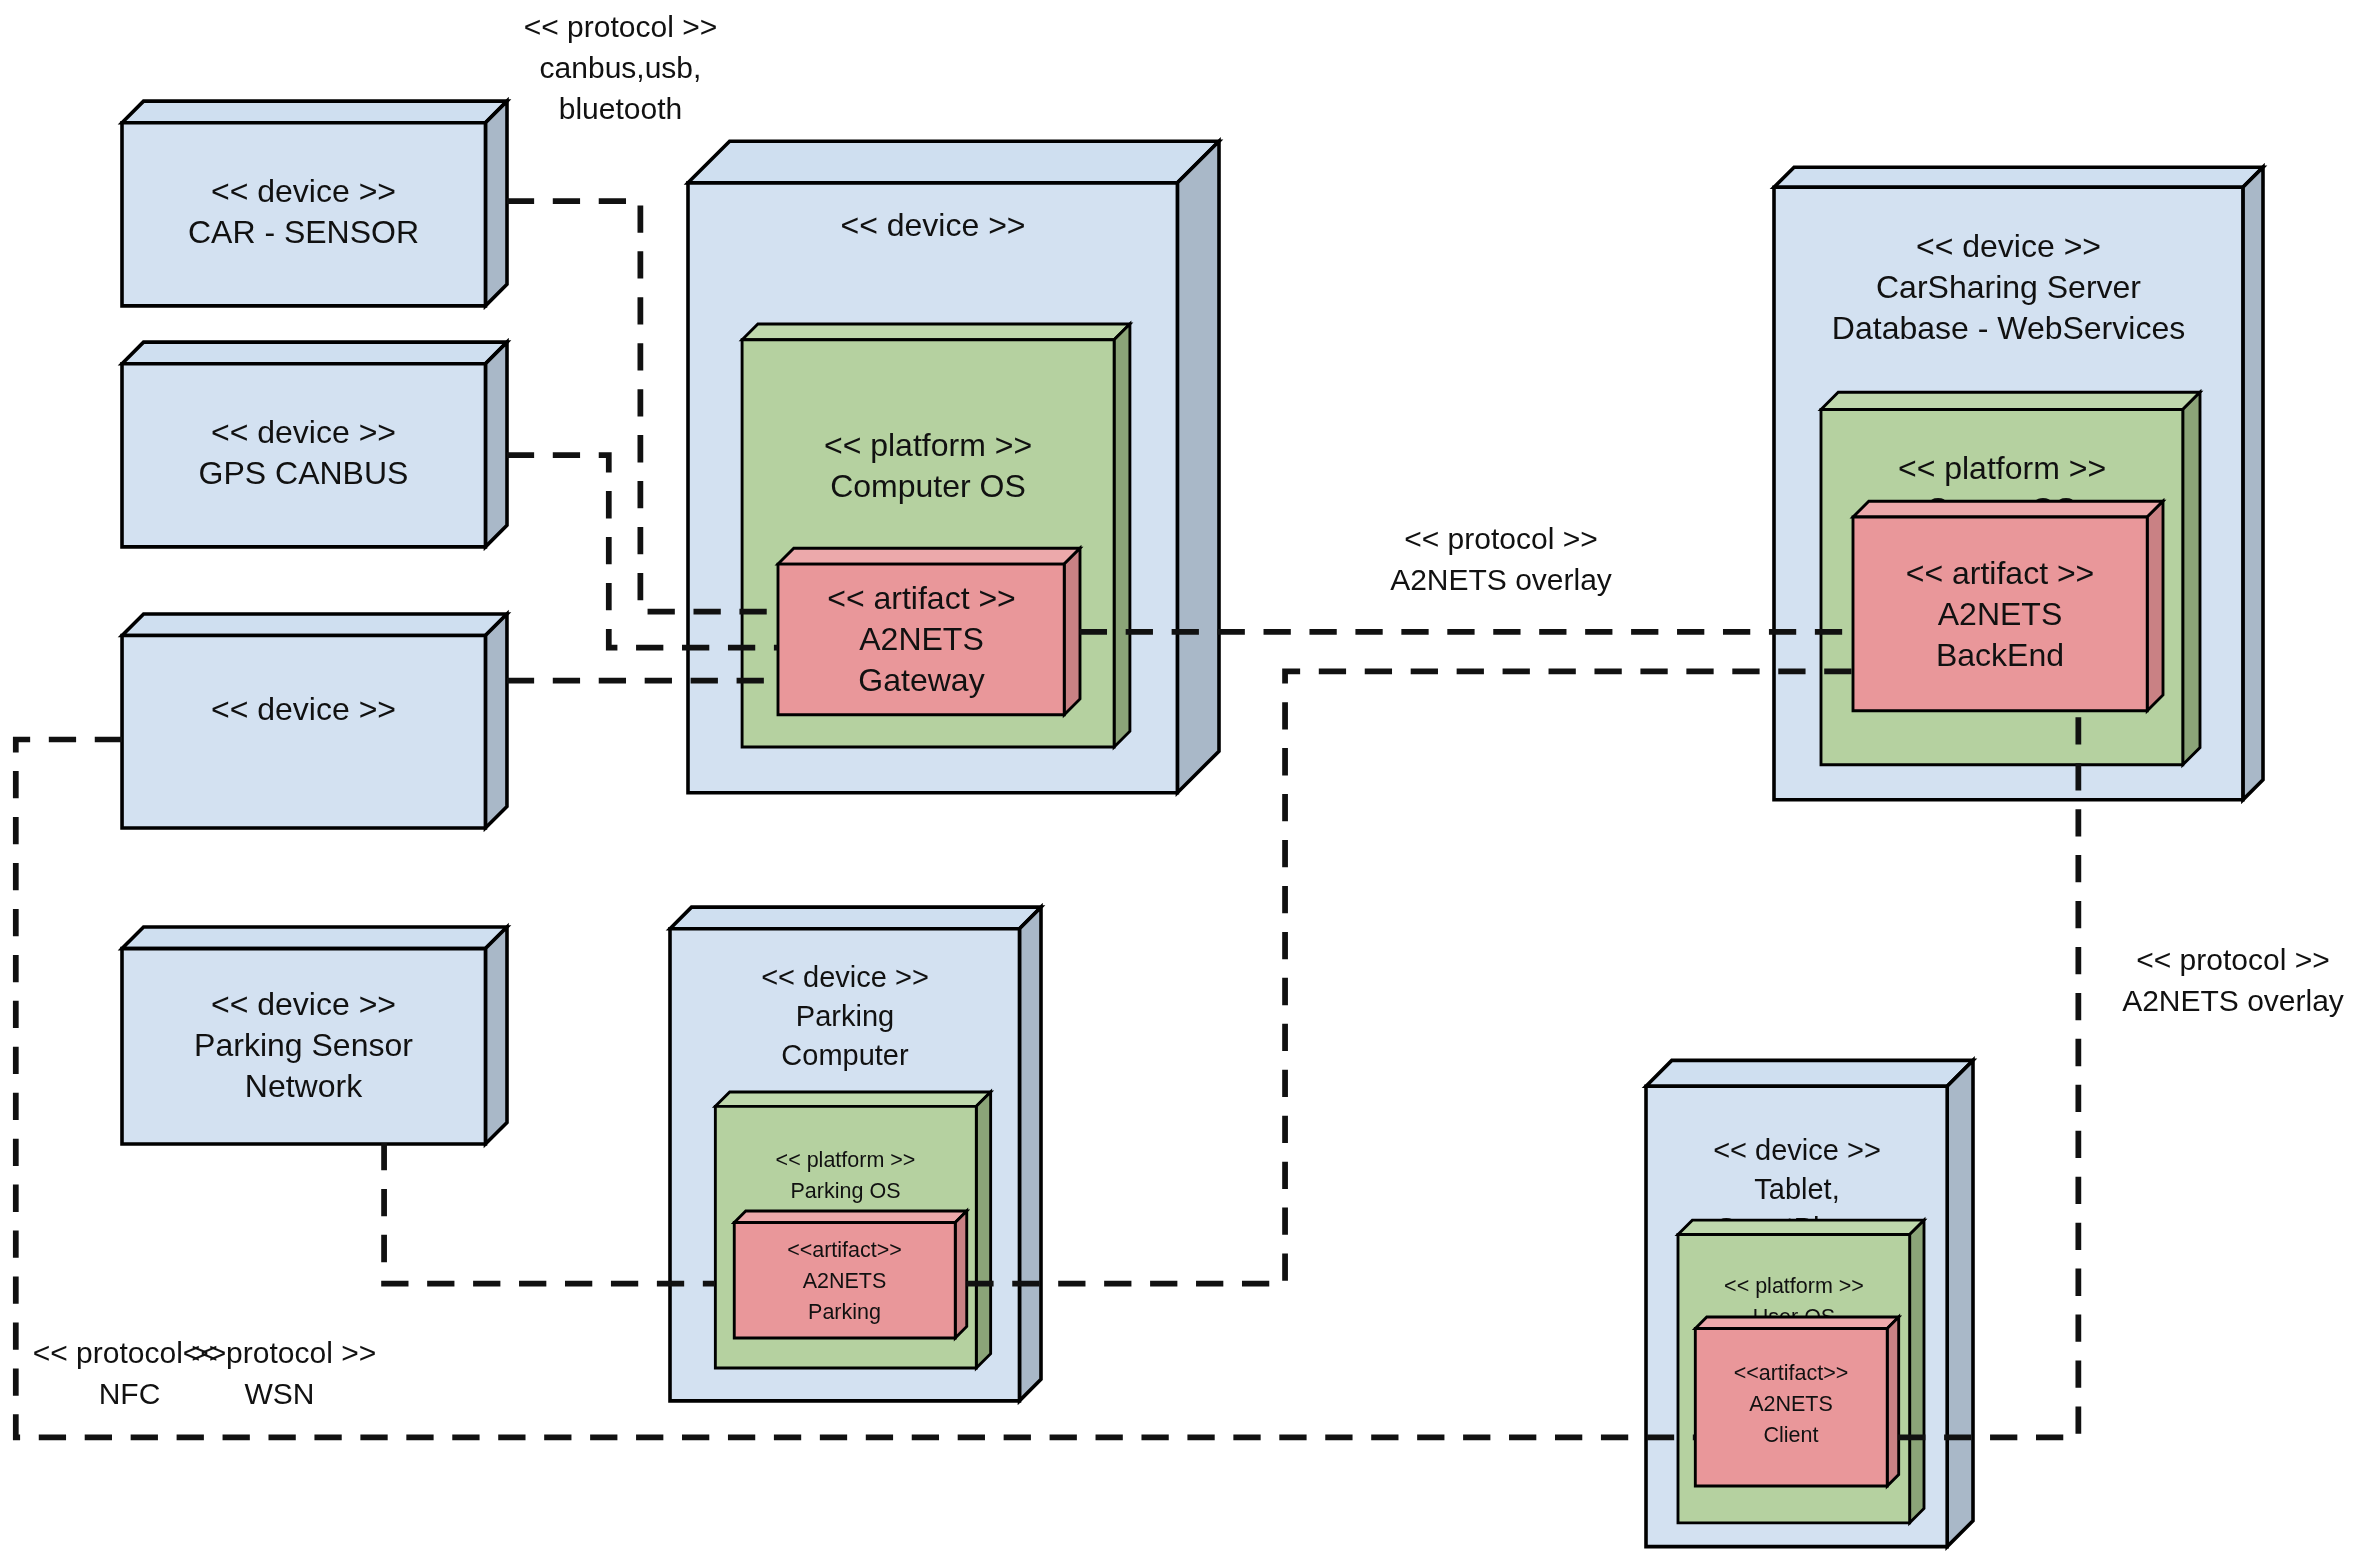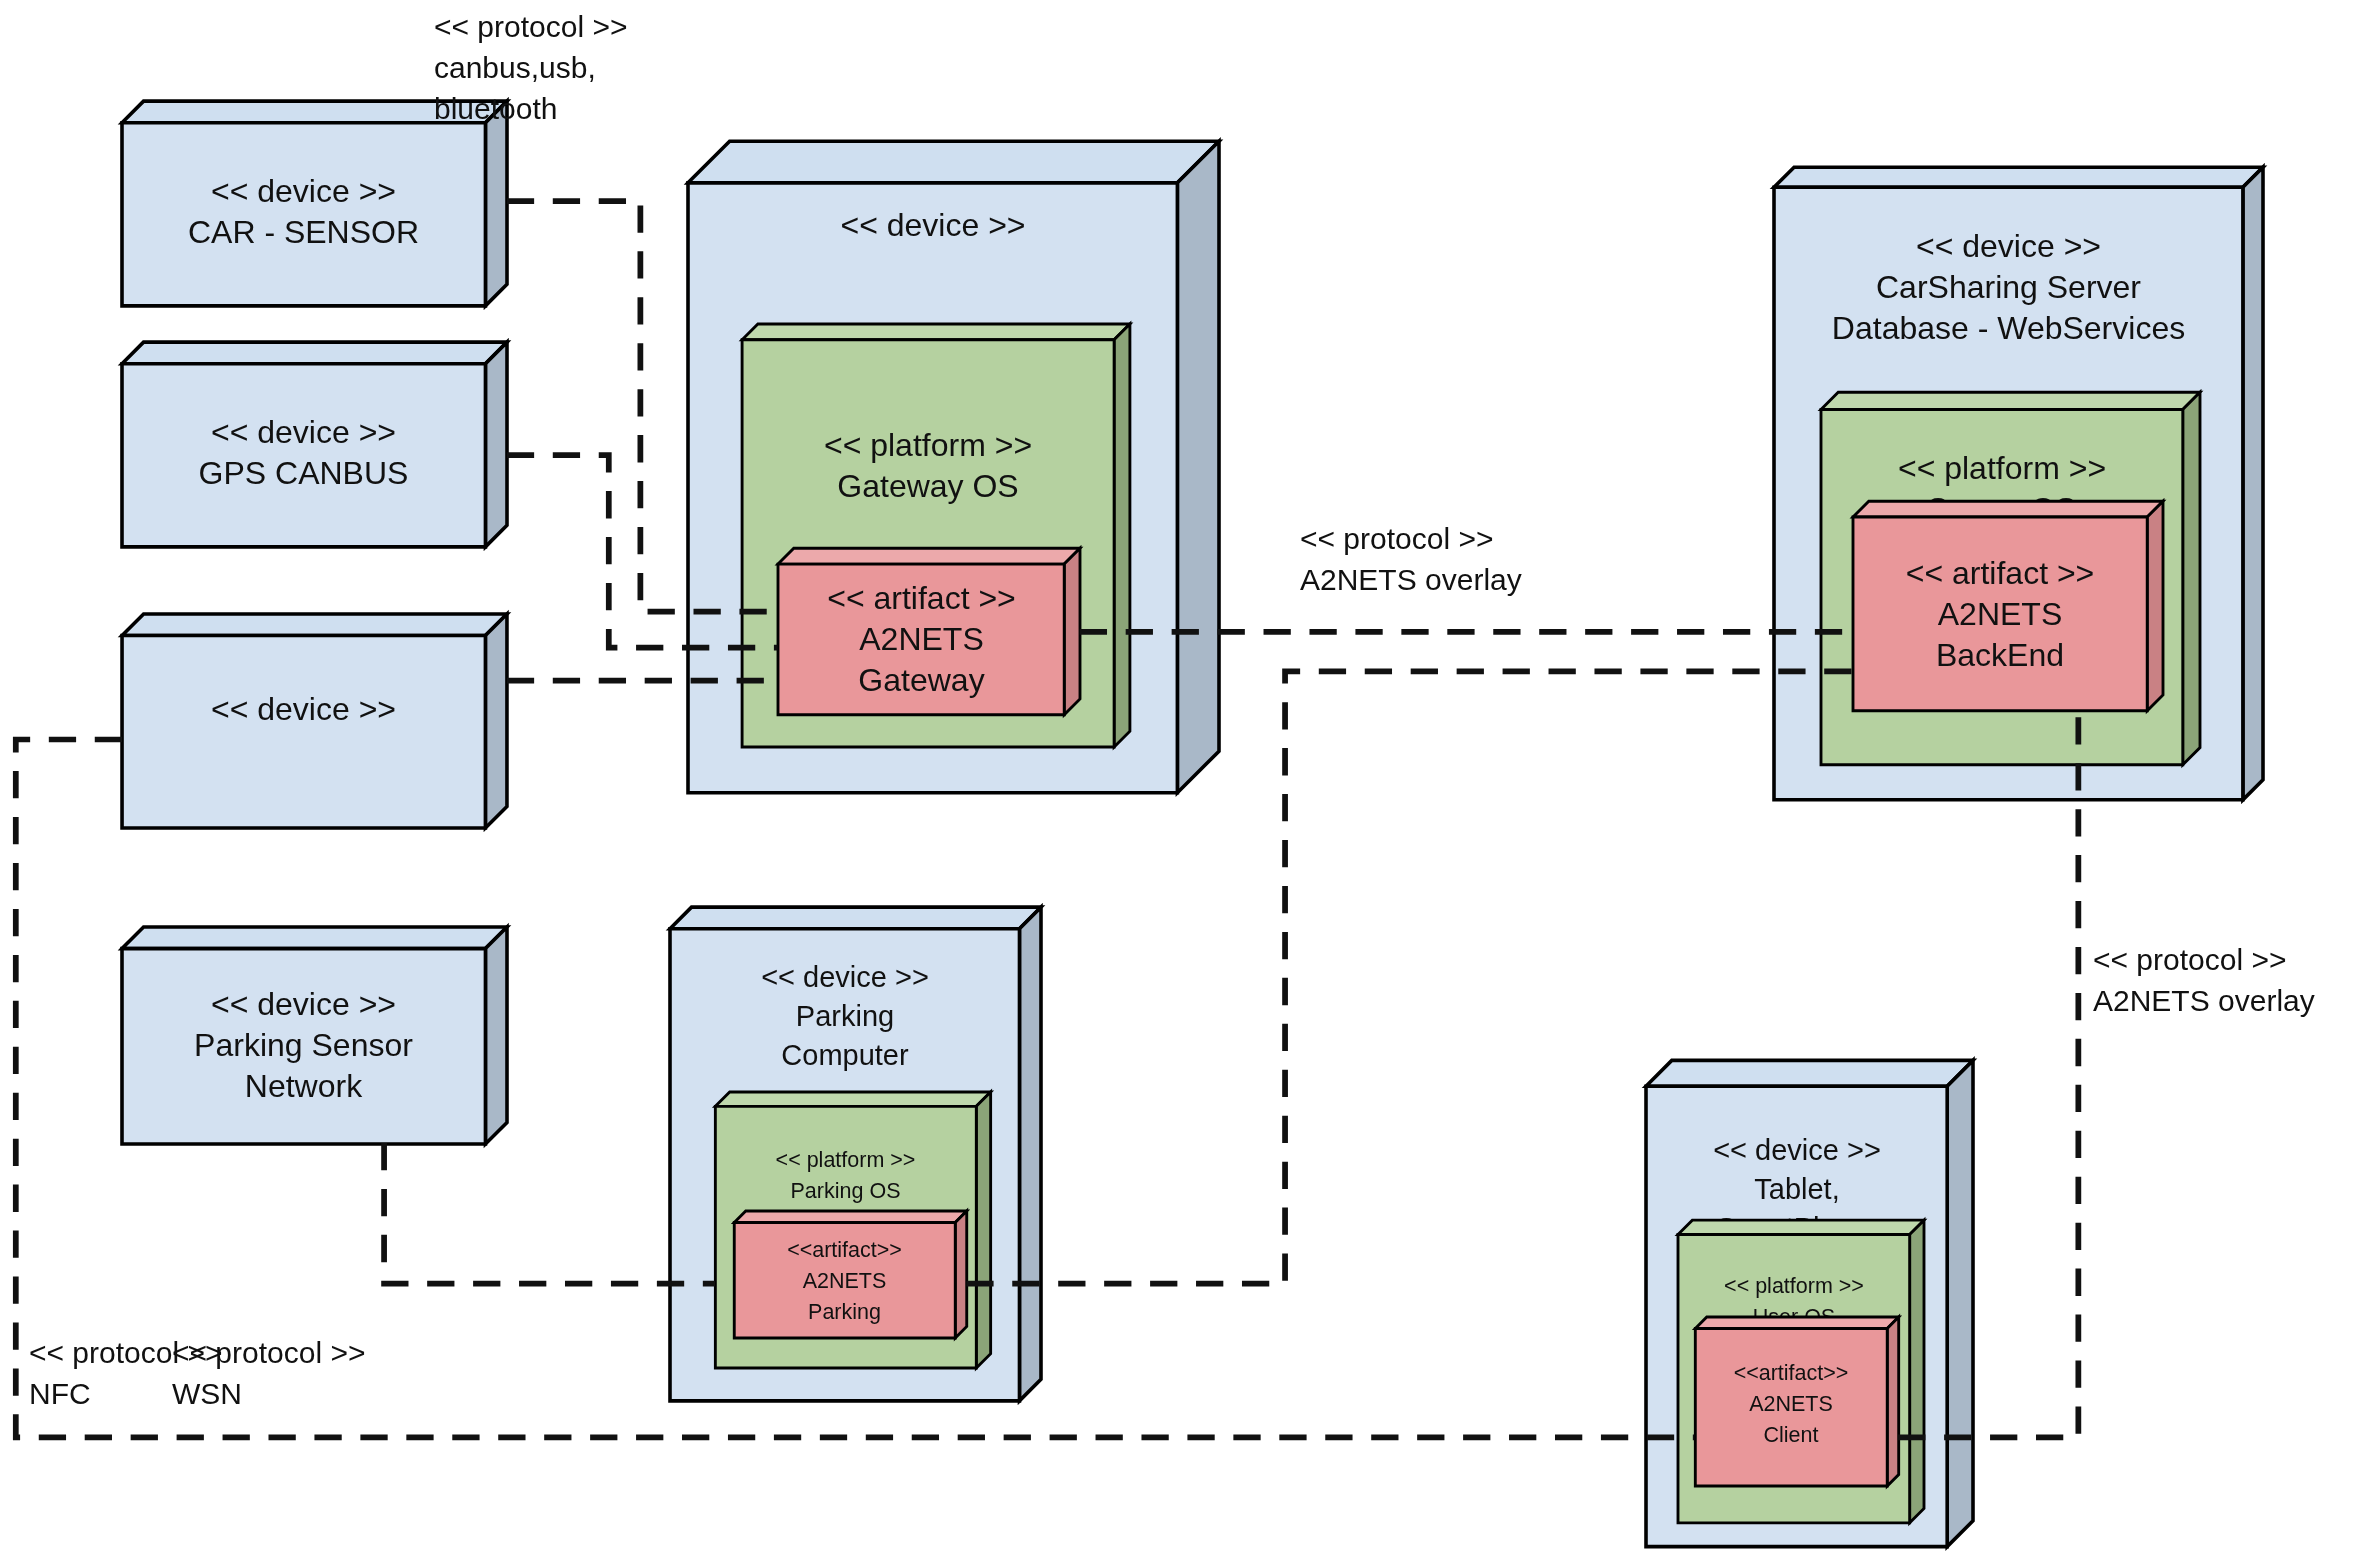--- a/index.html
+++ b/index.html
@@ -5,21 +5,21 @@
   html,body{margin:0;padding:0;background:#ffffff;}
   body{font-family:"Liberation Sans","DejaVu Sans",sans-serif;}
   #canvas{position:relative;width:2377px;height:1563px;background:#ffffff;overflow:hidden;}
   .node{position:absolute;}
   .chrome{position:absolute;left:0;overflow:visible;display:block;}
   .tt{position:absolute;left:0;width:100%;text-align:center;white-space:nowrap;}
   .ln{display:block;}
   .fs44 .ln{font-size:32px;line-height:41px;}
   .fs40 .ln{font-size:29px;line-height:39px;}
   .fs30 .ln{font-size:21.5px;line-height:31px;}
-  .plabel{position:absolute;white-space:nowrap;}
+  .plabel{position:absolute;text-align:center;white-space:nowrap;}
   .plabel .ln{font-size:30px;line-height:41px;}
   #wires{position:absolute;left:0;top:0;z-index:50;}
 </style>
 </head>
 <body>
 
 <div id="canvas" style="color: rgb(17, 17, 17);">
 
   <div class="node fs44" style="left:122px;top:122px;width:363px;height:183px;">
       <svg width="385" height="205" viewBox="0 0 536 285" class="chrome" style="top: -21.5px;">
@@ -80,21 +80,21 @@
     </div>
   </div>
   <div class="node fs44" style="left:742px;top:340px;width:372px;height:407px;">
       <svg width="388" height="423" viewBox="0 0 540 589" class="chrome" style="top: -16px;">
         <polygon points="0,22 22,0 540,0 518,22" fill="#bfd8ad" stroke="#000000" stroke-width="4" stroke-linejoin="miter"></polygon>
         <polygon points="518,22 540,0 540,567 518,589" fill="#8ba478" stroke="#000000" stroke-width="4" stroke-linejoin="miter"></polygon>
         <polygon points="0,22 518,22 518,589 0,589" fill="#b5d1a0" stroke="#000000" stroke-width="4" stroke-linejoin="miter"></polygon>
       </svg>
     <div class="tt" style="top:85px;">
       <span class="ln">&lt;&lt; platform &gt;&gt;</span>
-      <span class="ln">Gateway OS</span>
+      <span class="ln">Computer OS</span>
     </div>
   </div>
   <div class="node fs44" style="left:778px;top:564px;width:287px;height:151px;">
       <svg width="302" height="167" viewBox="0 0 421 232" class="chrome" style="top: -16px;">
         <polygon points="0,22 22,0 421,0 399,22" fill="#eca9ab" stroke="#000000" stroke-width="4" stroke-linejoin="miter"></polygon>
         <polygon points="399,22 421,0 421,210 399,232" fill="#c98184" stroke="#000000" stroke-width="4" stroke-linejoin="miter"></polygon>
         <polygon points="0,22 399,22 399,232 0,232" fill="#e9979a" stroke="#000000" stroke-width="4" stroke-linejoin="miter"></polygon>
       </svg>
     <div class="tt" style="top:14.4px;">
       <span class="ln">&lt;&lt; artifact &gt;&gt;</span>

